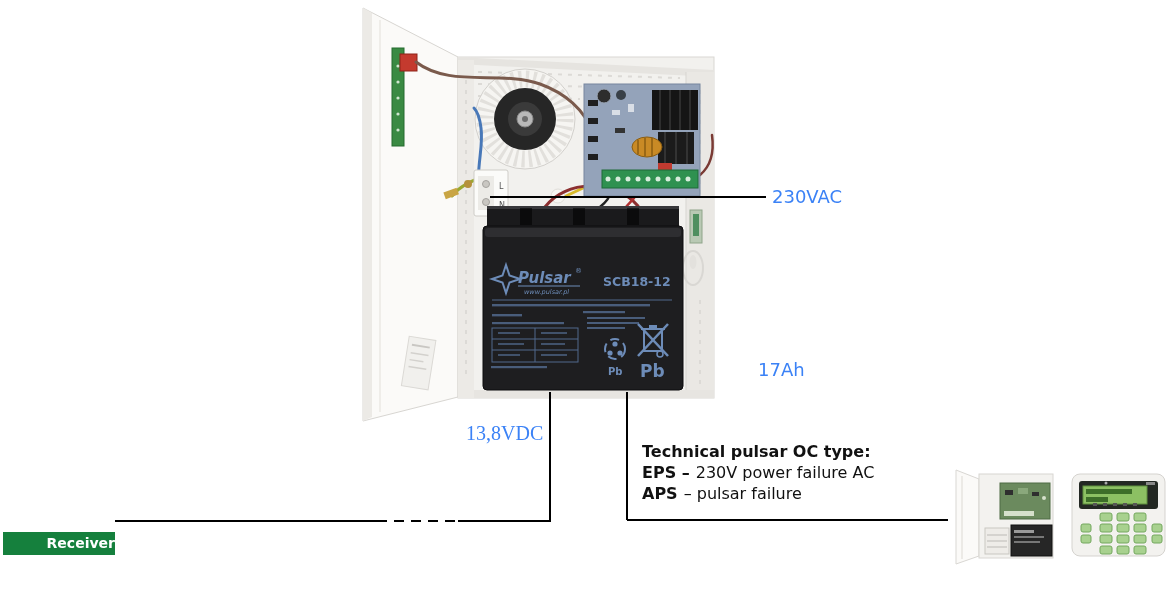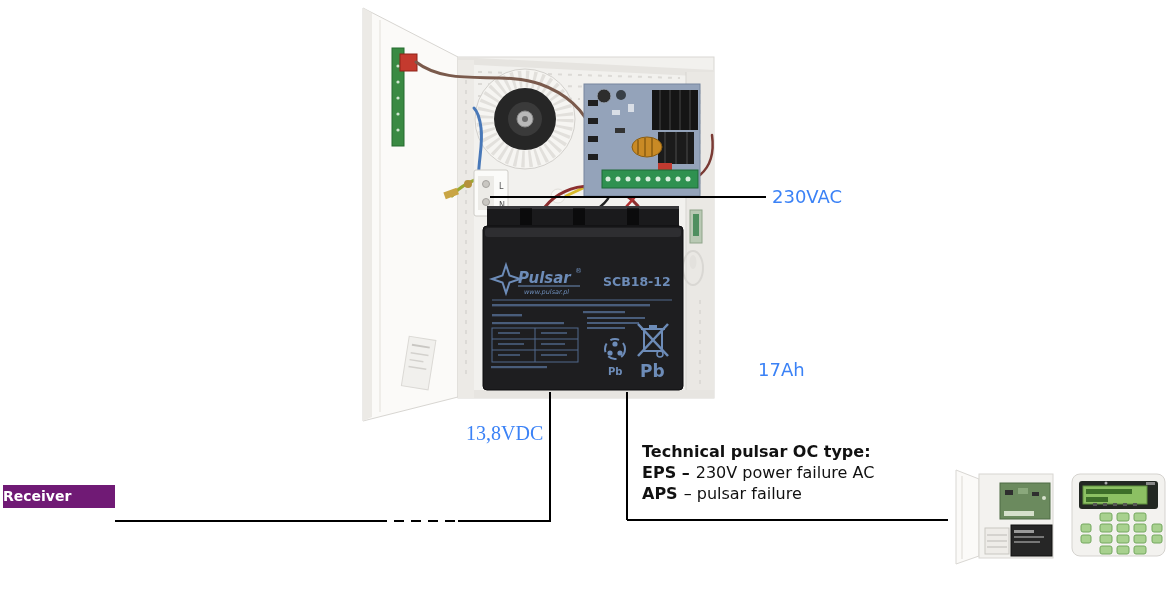--- a/index.html
+++ b/index.html
@@ -9,22 +9,22 @@
   }
   .scene{position:absolute;left:0;top:0;}
   .lbl{position:absolute;white-space:nowrap;color:#3b82f6;}
   .lbl-230vac{left:772px;top:186px;font-size:18px;}
   .lbl-17ah{left:722px;top:359px;font-size:18px;margin-left:36px;}
   .lbl-138vdc{left:466px;top:422px;font-size:20px;font-family:Liberation Serif, serif;}
   .outputs{position:absolute;left:642px;top:441px;font-size:16px;line-height:21px;}
   .outputs .b{font-weight:bold;}
   .outputs .t{margin-left:6px;}
   .receiver{
-    position:absolute;left:3px;top:485px;width:112px;height:23px;background:#701a75;
-    color:#ffffff;font-weight:bold;font-size:14px;text-align:left;line-height:23px;
+    position:absolute;left:3px;top:532px;width:112px;height:23px;background:#15803d;
+    color:#ffffff;font-weight:bold;font-size:14px;text-align:right;line-height:23px;
   }
   .caption{left:972px;top:570px;font-size:15px;}
 </style>
 </head>
 <body>
 
 <div class="canvas">
 
   <svg class="scene" width="1172" height="604" viewBox="0 0 1172 604">
 

